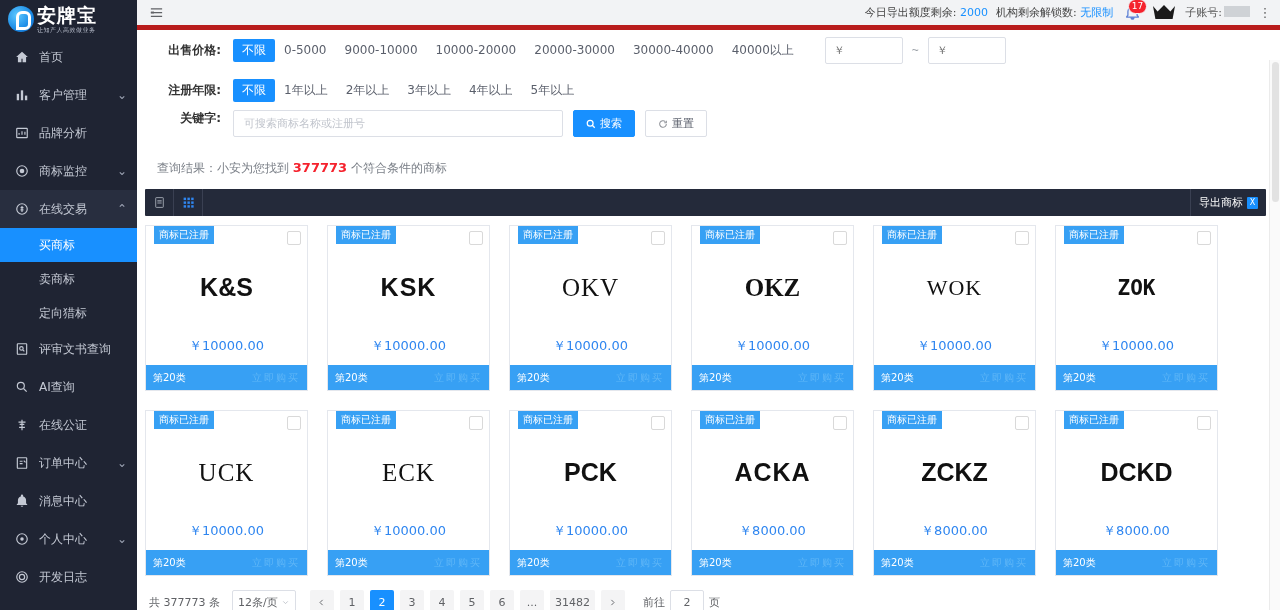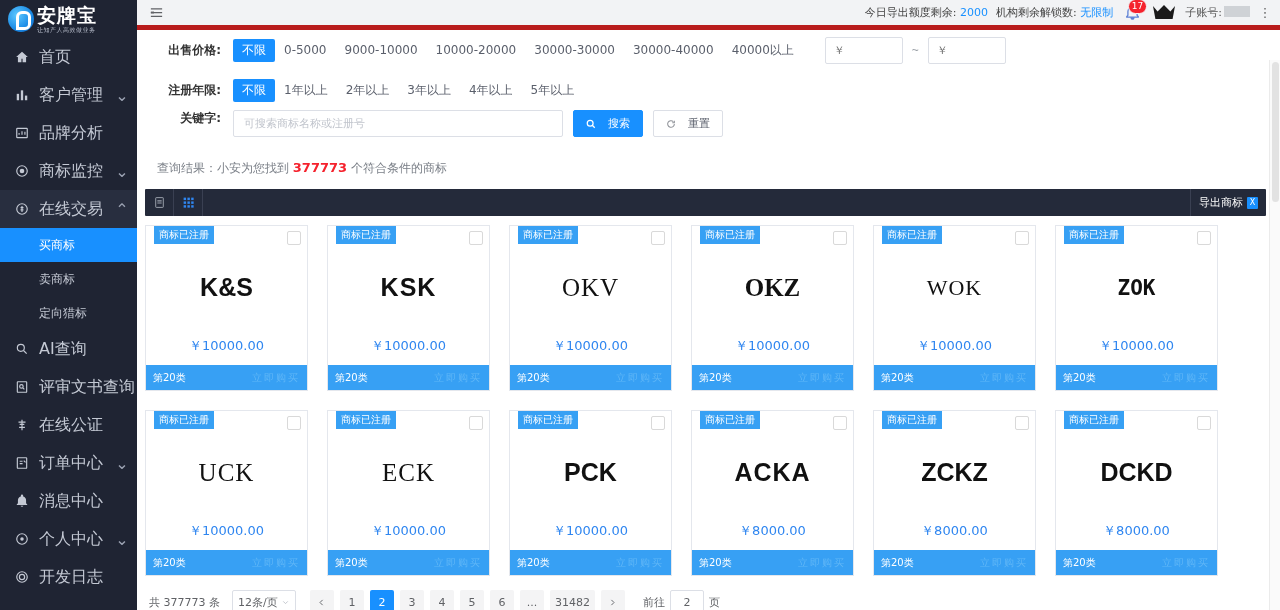--- a/index.html
+++ b/index.html
@@ -51,21 +51,21 @@
     font-size: 6px; color: #b9bfcd; letter-spacing: .5px; margin-top: 2px;
     font-family: "DejaVu Sans", sans-serif;
   }
 
   .menu { padding-top: 0; }
   .menu-item {
     height: 38px;
     display: flex; align-items: center;
     padding: 0 10px 0 14px;
     color: #c4c9d4;
-    font-size: 16px;
+    font-size: 12px;
     cursor: pointer;
     position: relative;
   }
   .menu-item .mi-icon {
     width: 16px; height: 16px; margin-right: 9px;
     display: inline-flex; align-items: center; justify-content: center;
     color: #c4c9d4; flex: 0 0 16px;
   }
   .menu-item .mi-label { flex: 1 1 auto; white-space: nowrap; font-family: "DejaVu Sans", sans-serif;}
   .menu-item .mi-arrow {
@@ -161,21 +161,21 @@
   .kw-input {
     width: 330px; height: 27px;
     border: 1px solid #dcdfe6; background: #fff;
     padding: 0 10px; font-size: 11px; outline: none; border-radius: 2px;
     font-family: "DejaVu Sans", sans-serif;
   }
   .kw-input::placeholder { color: #c0c4cc; }
   .btn {
     height: 27px; padding: 0 12px; border-radius: 2px; border: 1px solid #dcdfe6;
     background: #fff; color: #5a5f6b; font-size: 11px; cursor: pointer;
-    display: inline-flex; align-items: center; gap: 12px; margin-left: 10px;
+    display: inline-flex; align-items: center; gap: 4px; margin-left: 10px;
     font-family: "DejaVu Sans", sans-serif;
   }
   .btn.primary { background: #1890ff; border-color: #1890ff; color: #fff; }
 
   .result-line {
     padding: 6px 0 8px 12px; font-size: 12px; color: #7a7f87;
     font-family: "DejaVu Sans", sans-serif;
   }
   .result-line .hl { color: #f5222d; font-weight: bold; font-size: 13px; }
 
@@ -370,37 +370,37 @@
           <span>卖商标</span>
         </div>
         <div class="submenu-item">
           <span>定向猎标</span>
         </div>
       </div>
 
       <div class="menu-item">
         <span class="mi-icon">
           <svg width="14" height="14" viewBox="0 0 24 24" fill="none" stroke="currentColor" stroke-width="2">
-              <circle cx="10" cy="10" r="6"></circle>
-              <path d="M15 15l5 5"></path>
-            </svg>
-        </span>
-        <span class="mi-label">AI查询</span>
-        <span class="mi-arrow"></span>
-      </div>
-
-      <div class="menu-item">
-        <span class="mi-icon">
-          <svg width="14" height="14" viewBox="0 0 24 24" fill="none" stroke="currentColor" stroke-width="2">
               <rect x="4" y="3" width="16" height="18" rx="1"></rect>
               <circle cx="11" cy="11" r="3"></circle>
               <path d="M13.5 13.5 16 16"></path>
             </svg>
         </span>
         <span class="mi-label">评审文书查询</span>
+        <span class="mi-arrow"></span>
+      </div>
+
+      <div class="menu-item">
+        <span class="mi-icon">
+          <svg width="14" height="14" viewBox="0 0 24 24" fill="none" stroke="currentColor" stroke-width="2">
+              <circle cx="10" cy="10" r="6"></circle>
+              <path d="M15 15l5 5"></path>
+            </svg>
+        </span>
+        <span class="mi-label">AI查询</span>
         <span class="mi-arrow"></span>
       </div>
 
       <div class="menu-item">
         <span class="mi-icon">
           <svg width="14" height="14" viewBox="0 0 24 24" fill="none" stroke="currentColor" stroke-width="2">
               <path d="M12 3v18M6 7h12M8 11h8M7 16h10"></path>
             </svg>
         </span>
         <span class="mi-label">在线公证</span>
@@ -484,21 +484,21 @@
 
     <div class="content">
       <div class="content-inner">
 
         <div class="filter-row">
           <span class="filter-label">出售价格:</span>
           <span class="chip active">不限</span>
           <span class="chip">0-5000</span>
           <span class="chip">9000-10000</span>
           <span class="chip">10000-20000</span>
-          <span class="chip">30000-30000</span>
+          <span class="chip">20000-30000</span>
           <span class="chip">30000-40000</span>
           <span class="chip">40000以上</span>
           <span class="price-inputs">
             <input class="price-input" placeholder="￥" style="">
             <span class="tilde">~</span>
             <input class="price-input" placeholder="￥" style="">
           </span>
         </div>
 
         <div class="filter-row">

